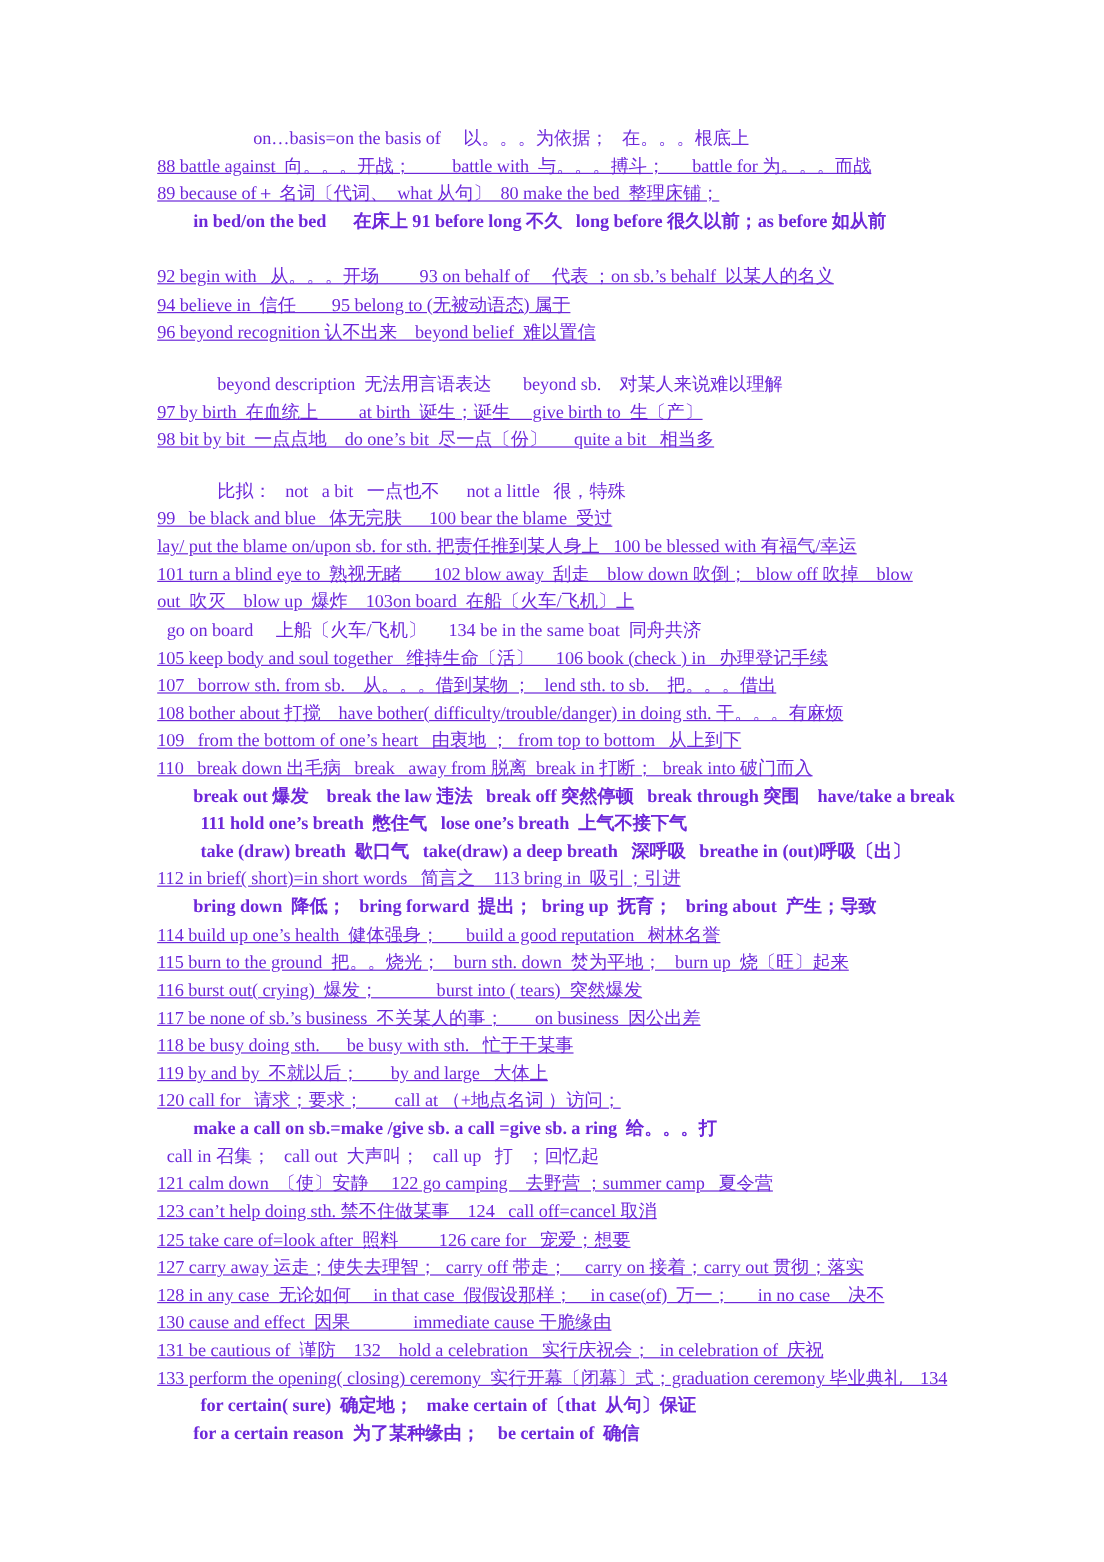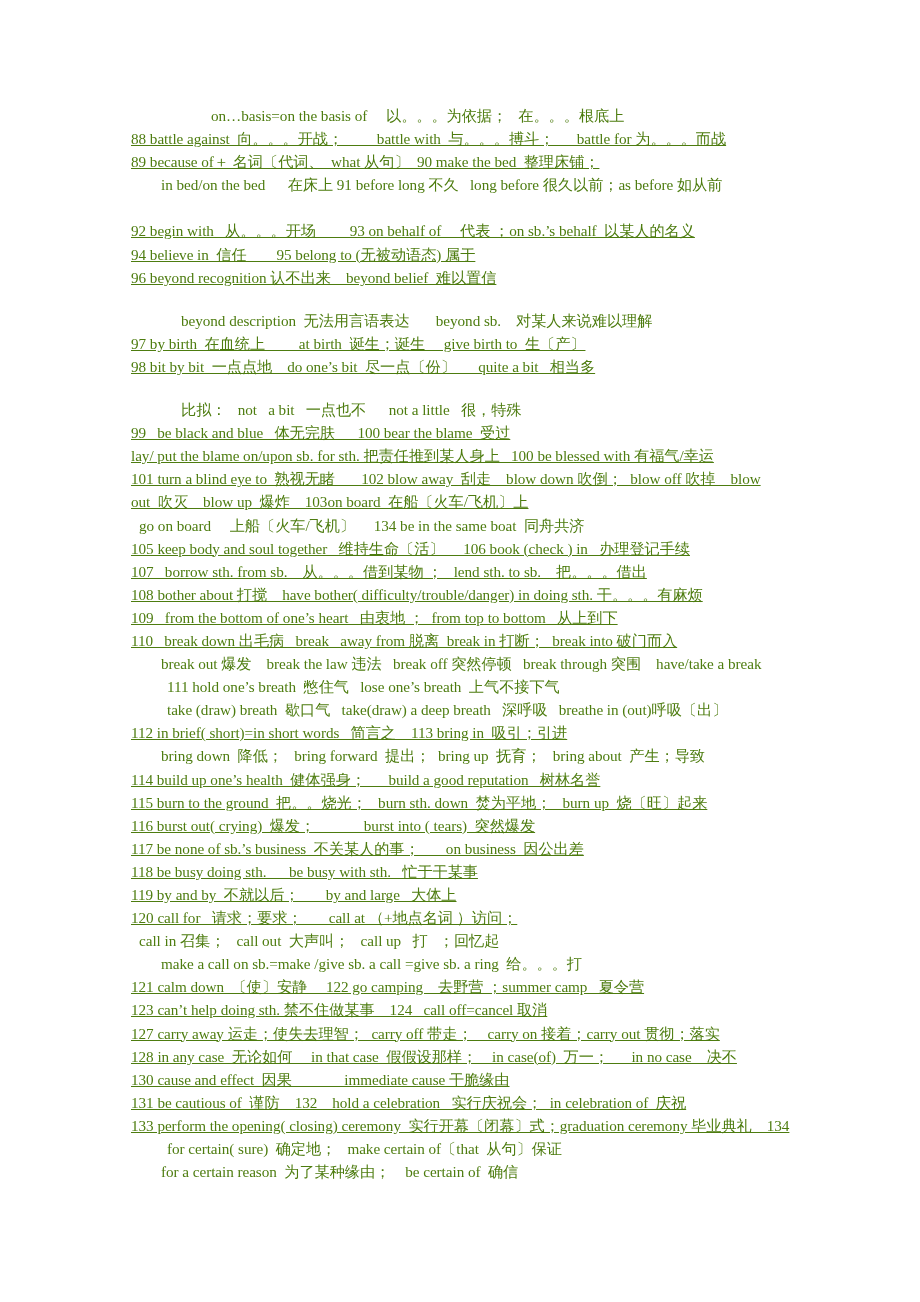--- a/index.html
+++ b/index.html
@@ -28,41 +28,41 @@
     position: absolute;
     left: 131px;
     top: 104px;
     width: 772px;
   }
   .line {
     font-size: 15.2px;
     line-height: 23.1px;
     white-space: pre;
     letter-spacing: -0.05px;
-    color: #4d7c0f;
+    color: #6d28d9;
   }
   .blank {
     height: 23.1px;
   }
   
   .i0 { padding-left: 0; text-decoration: underline; }
   .i1 { padding-left: 8px; }
-  .i2 { padding-left: 30px; }
-  .i3 { padding-left: 36px; }
+  .i2 { padding-left: 30px; font-weight: bold; }
+  .i3 { padding-left: 36px; font-weight: bold; }
   .i4 { padding-left: 50px; margin-top: 20px; }
   .i5 { padding-left: 80px; }
 </style>
 </head>
 <body>
 
 <div id="page">
   <div id="doc-body">
       <div class="line i5">on…basis=on the basis of     以。。。为依据；   在。。。根底上</div>
       <div class="line i0">88 battle against  向。。。开战；         battle with  与。。。搏斗；      battle for 为。。。而战</div>
-      <div class="line i0">89 because of＋ 名词〔代词、  what 从句〕  90 make the bed  整理床铺；</div>
+      <div class="line i0">89 because of＋ 名词〔代词、  what 从句〕  80 make the bed  整理床铺；</div>
       <div class="line i2">in bed/on the bed      在床上 91 before long 不久   long before 很久以前；as before 如从前</div>
       <div class="line blank"></div>
       <div class="line i0">92 begin with   从。。。开场         93 on behalf of     代表 ；on sb.’s behalf  以某人的名义</div>
       <div class="line i0">94 believe in  信任        95 belong to (无被动语态) 属于</div>
       <div class="line i0">96 beyond recognition 认不出来    beyond belief  难以置信</div>
       <div class="line i4">beyond description  无法用言语表达       beyond sb.    对某人来说难以理解</div>
       <div class="line i0">97 by birth  在血统上         at birth  诞生；诞生     give birth to  生〔产〕</div>
       <div class="line i0">98 bit by bit  一点点地    do one’s bit  尽一点〔份〕      quite a bit   相当多</div>
       <div class="line i4">比拟：   not   a bit   一点也不      not a little   很，特殊</div>
       <div class="line i0">99   be black and blue   体无完肤      100 bear the blame  受过</div>
@@ -80,24 +80,25 @@
       <div class="line i3">take (draw) breath  歇口气   take(draw) a deep breath   深呼吸   breathe in (out)呼吸〔出〕</div>
       <div class="line i0">112 in brief( short)=in short words   简言之    113 bring in  吸引；引进</div>
       <div class="line i2">bring down  降低；   bring forward  提出；  bring up  抚育；   bring about  产生；导致</div>
       <div class="line i0">114 build up one’s health  健体强身；      build a good reputation   树林名誉</div>
       <div class="line i0">115 burn to the ground  把。。烧光；   burn sth. down  焚为平地；   burn up  烧〔旺〕起来</div>
       <div class="line i0">116 burst out( crying)  爆发；             burst into ( tears)  突然爆发</div>
       <div class="line i0">117 be none of sb.’s business  不关某人的事；       on business  因公出差</div>
       <div class="line i0">118 be busy doing sth.      be busy with sth.   忙于干某事</div>
       <div class="line i0">119 by and by  不就以后；       by and large   大体上</div>
       <div class="line i0">120 call for   请求；要求；       call at （+地点名词 ）访问；</div>
+      <div class="line i2">make a call on sb.=make /give sb. a call =give sb. a ring  给。。。打</div>
       <div class="line i1">call in 召集；   call out  大声叫；   call up   打   ；回忆起</div>
-      <div class="line i2">make a call on sb.=make /give sb. a call =give sb. a ring  给。。。打</div>
       <div class="line i0">121 calm down  〔使〕安静     122 go camping    去野营 ；summer camp   夏令营</div>
       <div class="line i0">123 can’t help doing sth. 禁不住做某事    124   call off=cancel 取消</div>
+      <div class="line i0">125 take care of=look after  照料         126 care for   宠爱；想要</div>
       <div class="line i0">127 carry away 运走；使失去理智；  carry off 带走；    carry on 接着；carry out 贯彻；落实</div>
       <div class="line i0">128 in any case  无论如何     in that case  假假设那样；    in case(of)  万一；      in no case    决不</div>
       <div class="line i0">130 cause and effect  因果              immediate cause 干脆缘由</div>
       <div class="line i0">131 be cautious of  谨防    132    hold a celebration   实行庆祝会；  in celebration of  庆祝</div>
       <div class="line i0">133 perform the opening( closing) ceremony  实行开幕〔闭幕〕式；graduation ceremony 毕业典礼    134</div>
       <div class="line i3">for certain( sure)  确定地；   make certain of〔that  从句〕保证</div>
       <div class="line i2">for a certain reason  为了某种缘由；    be certain of  确信</div>
     </div>
 </div>
 

